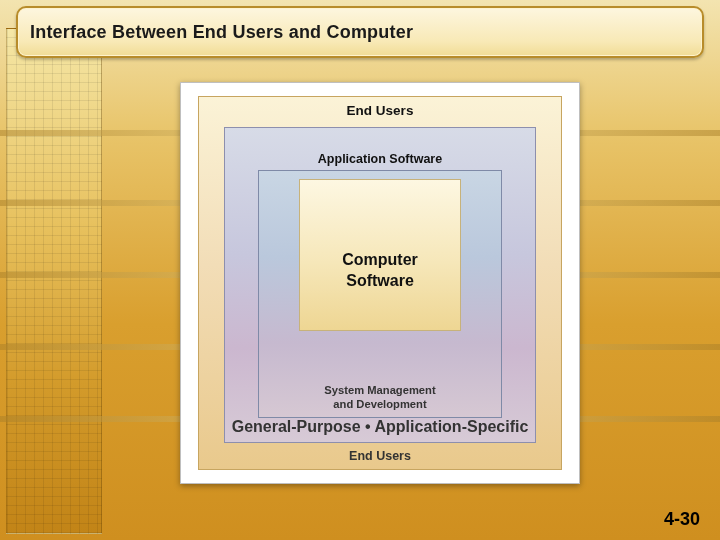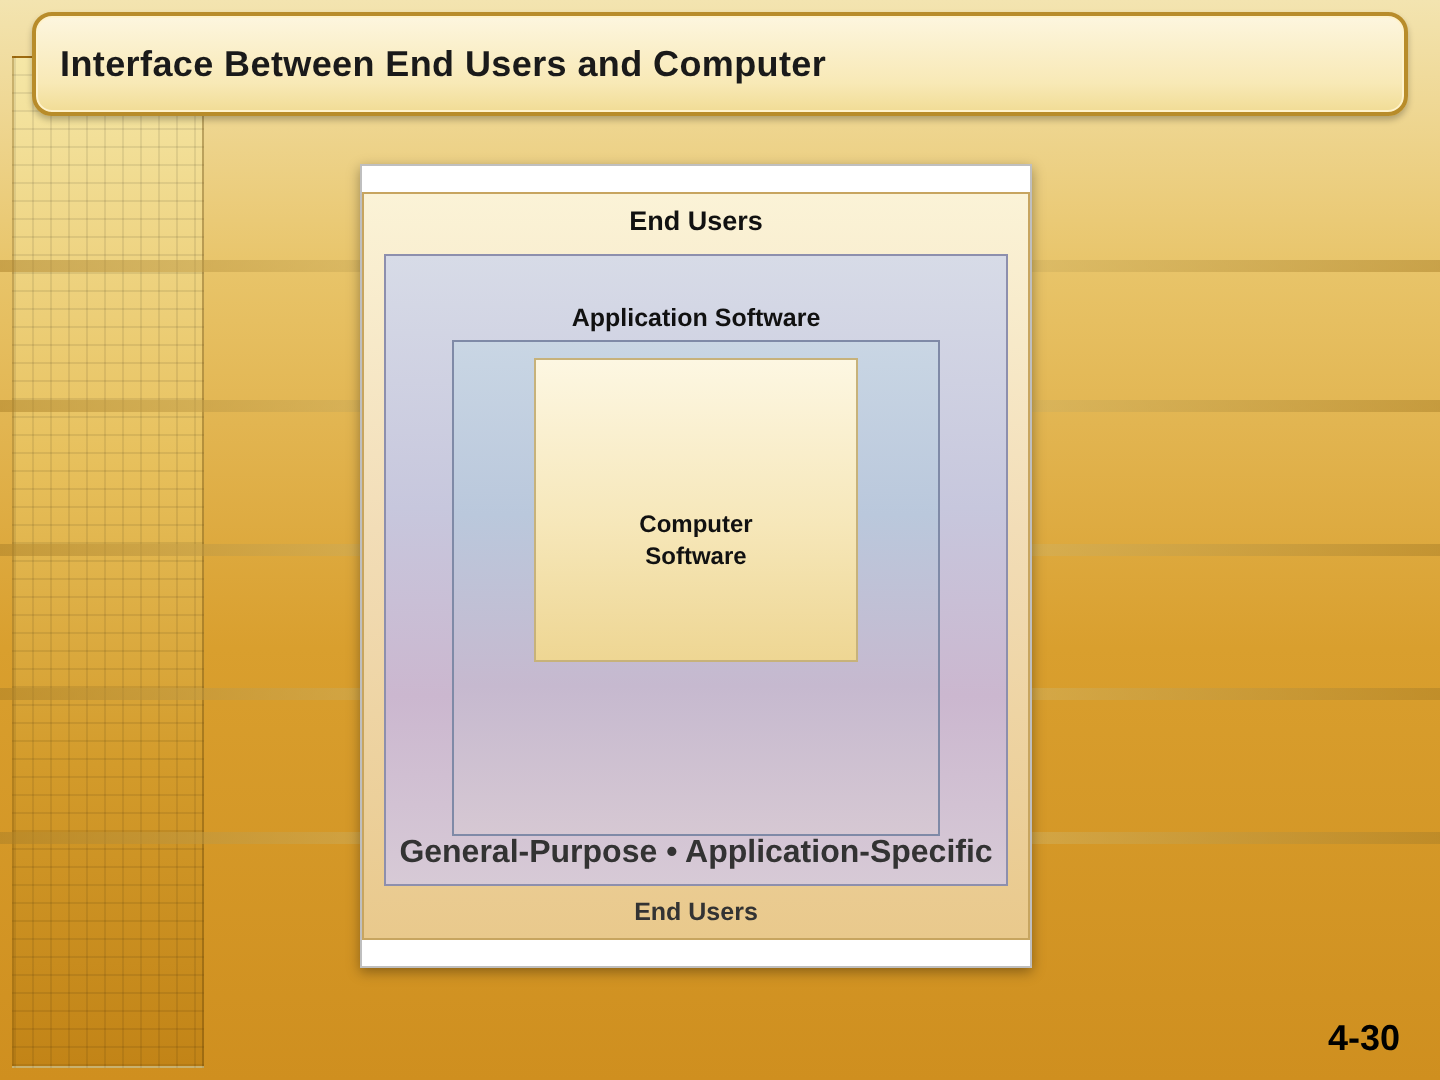--- a/index.html
+++ b/index.html
@@ -53,21 +53,21 @@
     font-size: 18px;
     font-weight: 700;
     color: #1a1a1a;
     letter-spacing: 0.2px;
   }
 
   
   .panel {
     position: absolute;
     left: 180px; top: 82px;
-    width: 336px; height: 402px;
+    width: 400px; height: 402px;
     background: #fff;
     border: 1px solid #bfbfbf;
     box-shadow: 0 2px 6px rgba(0,0,0,0.35);
     display: flex; align-items: center; justify-content: center;
   }
 
   
   .layer {
     border: 1px solid;
     display: flex; flex-direction: column; align-items: center;
@@ -106,21 +106,21 @@
   .layer-sys .top-label { font-size: 12px; }
   .layer-sys .bottom-label { font-size: 11.2px; line-height: 1.25; }
 
   .layer-hw {
     width: 162px; height: 152px;
     background: linear-gradient(180deg, #fdf7e2 0%, #f6e7b9 55%, #eed693 100%);
     border-color: #c7b27a;
     justify-content: center;
     margin-top: 8px;
   }
-  .layer-hw .top-label { font-size: 12px; line-height: 1.3; padding: 0; margin-top: 32px; }
+  .layer-hw .top-label { font-size: 16px; line-height: 1.3; padding: 0; margin-top: 32px; }
 
   .page-num {
     position: absolute;
     right: 20px; bottom: 10px;
     font-size: 18px; font-weight: 700; color: #000;
   }
 </style>
 </head>
 <body>
 
@@ -147,20 +147,24 @@
 
         <div class="layer layer-sys">
 
           <div class="layer layer-hw">
             <div class="top-label">
               <span>Computer</span><br>
               <span>Software</span>
             </div>
           </div>
 
+          <div class="bottom-label">
+            <span>System Management</span><br>
+            <span>and Development</span>
+          </div>
         </div>
 
         <div class="bottom-label">General-Purpose  •  Application-Specific</div>
       </div>
 
       <div class="bottom-label">End Users</div>
     </div>
   </div>
 
   <div class="page-num">4-30</div>

